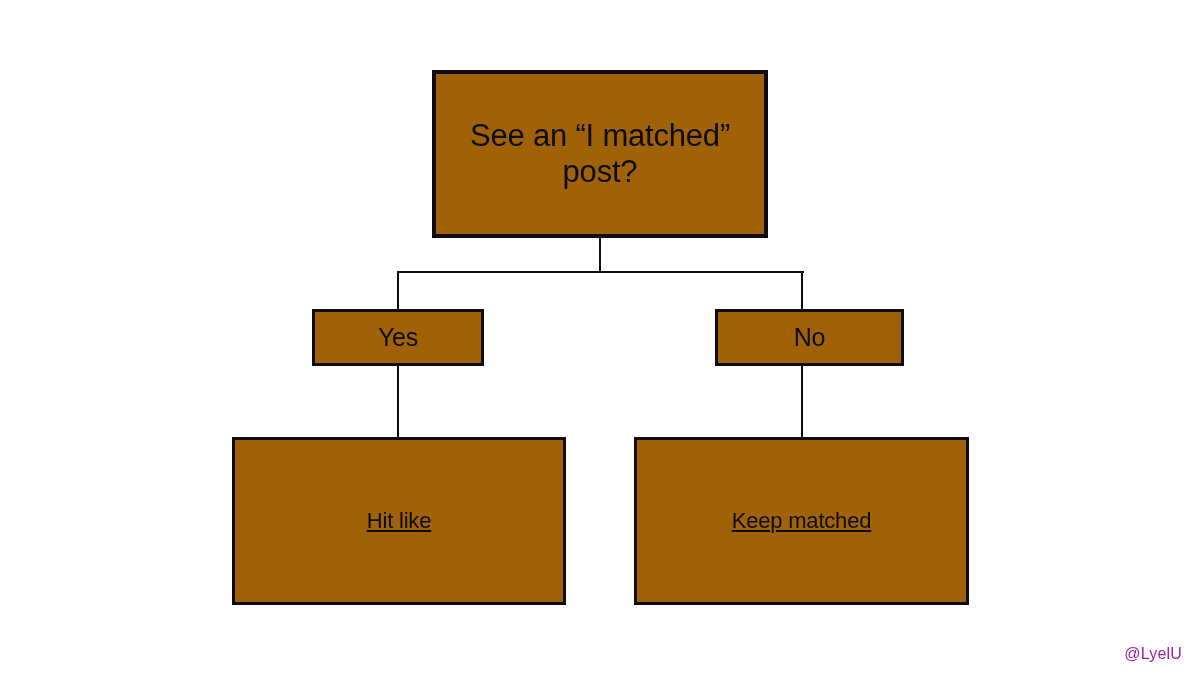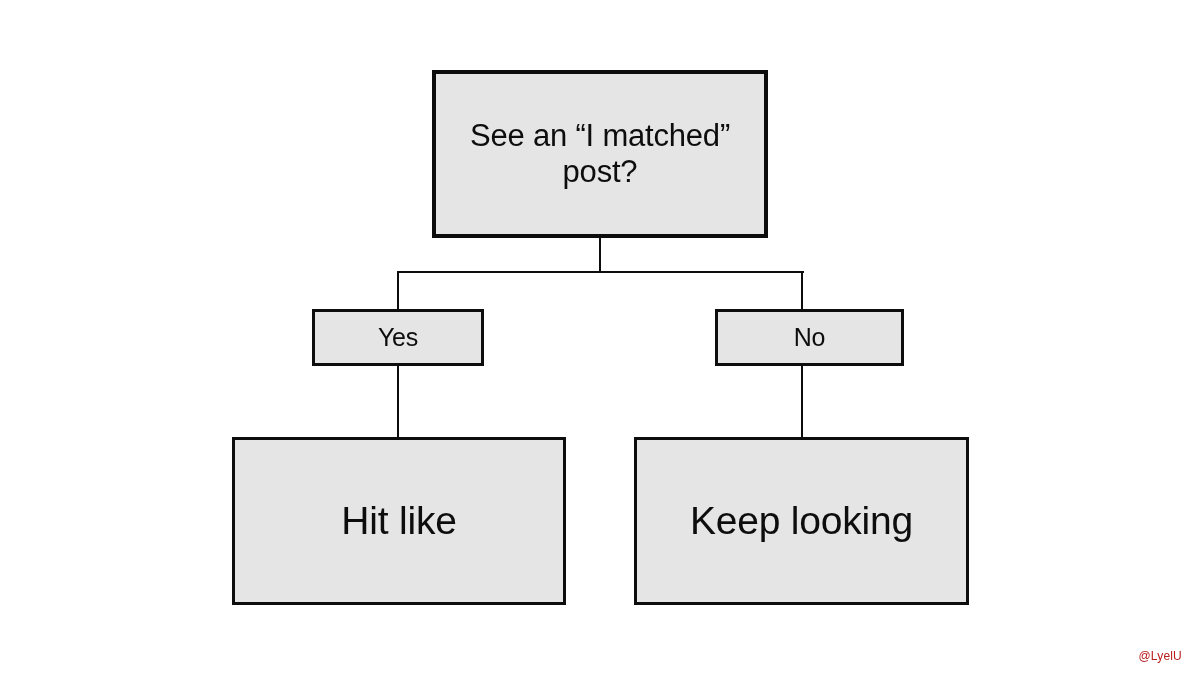--- a/index.html
+++ b/index.html
@@ -21,21 +21,21 @@
     left: 0;
     top: 0;
     width: 1200px;
     height: 675px;
     background: #ffffff;
   }
 
   .node {
     position: absolute;
     box-sizing: border-box;
-    background: #e5e5e5;
+    background: #a16207;
     border: 4px solid #0d0d0d;
     display: flex;
     align-items: center;
     justify-content: center;
     text-align: center;
     color: #0d0d0d;
     line-height: 1.15;
   }
 
   
@@ -84,22 +84,23 @@
   }
   #node-keep-looking {
     left: 634px;
     top: 437px;
     width: 335px;
     height: 168px;
     border-width: 3px;
   }
   #node-hit-like .node-label,
   #node-keep-looking .node-label {
-    font-size: 39px;
+    font-size: 22px;
     letter-spacing: -0.2px;
+    text-decoration: underline;
   }
 
   
   .connector {
     position: absolute;
     background: #0d0d0d;
   }
   .connector.v { width: 2px; }
   .connector.h { height: 2px; }
 
@@ -138,22 +139,22 @@
     left: 801px;
     top: 365px;
     height: 73px;
   }
 
   
   #watermark {
     position: absolute;
     right: 18px;
     bottom: 12px;
-    font-size: 12px;
-    color: #b91c1c;
+    font-size: 16px;
+    color: #a21caf;
     letter-spacing: 0.2px;
     user-select: none;
   }
 </style>
 </head>
 <body>
 
 <div id="canvas">
 
   <div class="connector v" id="conn-root-stem"></div>
@@ -174,18 +175,18 @@
 
   <div class="node" id="node-no">
     <span class="node-label">No</span>
   </div>
 
   <div class="node" id="node-hit-like">
     <span class="node-label">Hit like</span>
   </div>
 
   <div class="node" id="node-keep-looking">
-    <span class="node-label">Keep looking</span>
+    <span class="node-label">Keep matched</span>
   </div>
 
   <div id="watermark">@LyelU</div>
 
 </div>
 
 </body></html>

